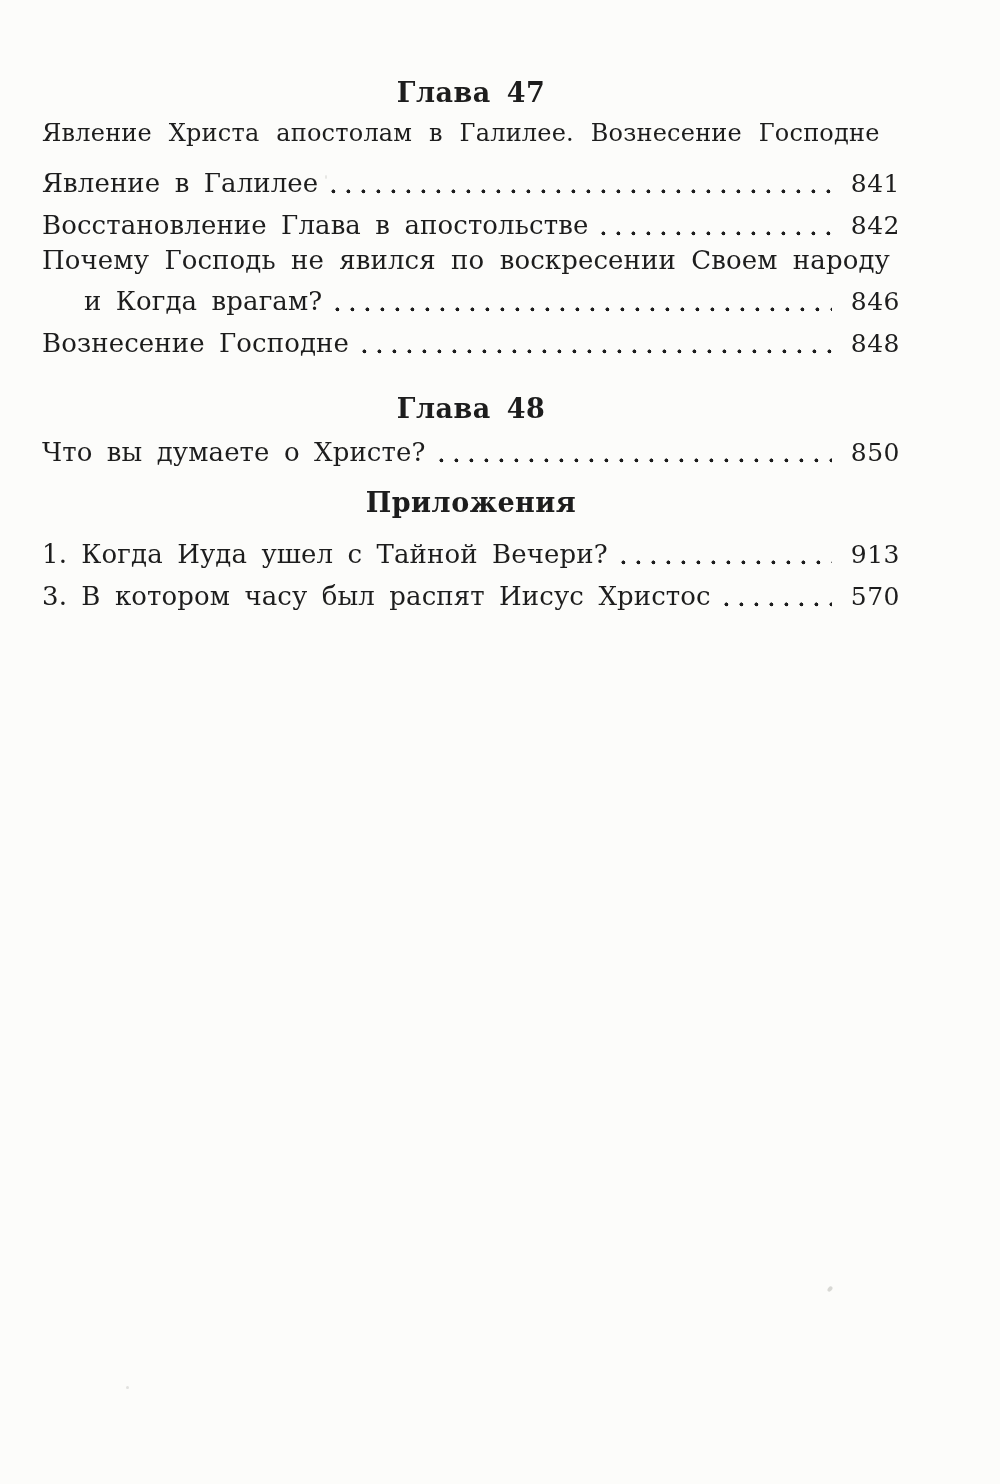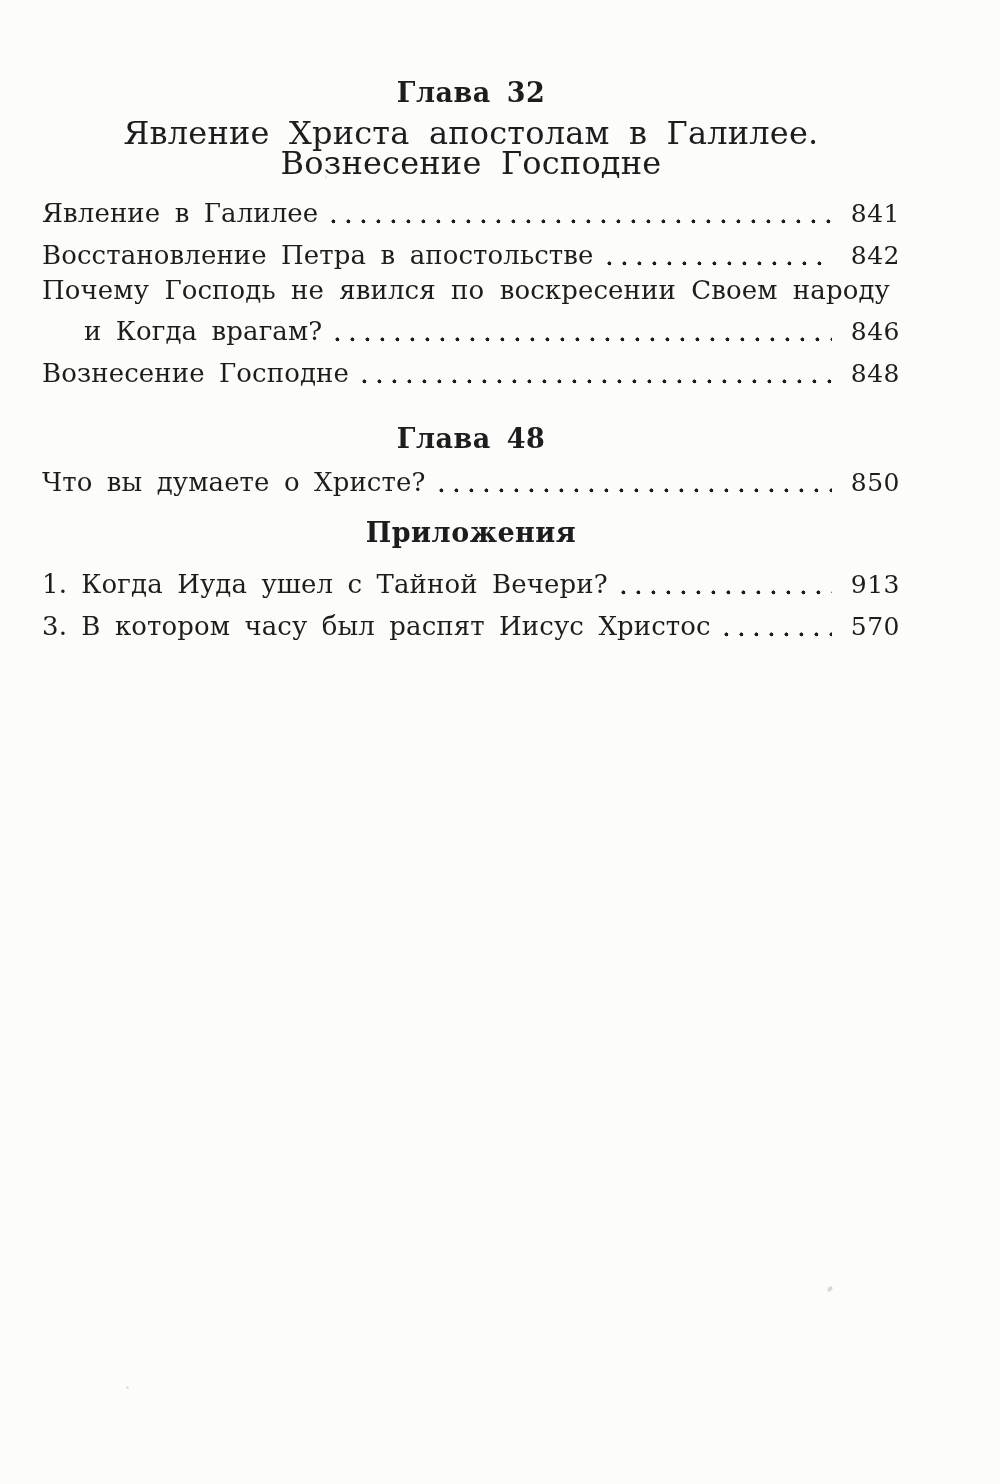--- a/index.html
+++ b/index.html
@@ -30,23 +30,23 @@
     line-height: 30px;
     text-align: center;
     letter-spacing: 0.5px;
     word-spacing: 6px;
   }
   .chapter-heading.first { margin-top: 78px; }
   .chapter-heading.second { margin-top: 33px; }
   .chapter-heading.third { margin-top: 18px; }
   .chapter-subtitle {
     margin-top: 10px;
-    font-size: 32px;
+    font-size: 24px;
     line-height: 30px;
-    text-align: center;
+    text-align: left;
     word-spacing: 9px;
     letter-spacing: 0.2px;
   }
   .toc { display: block; }
   .toc.s1 { margin-top: 11px; }
   .toc.s2 { margin-top: 4px; }
   .toc.s3 { margin-top: 12px; }
   .row {
     display: flex;
     align-items: baseline;
@@ -92,31 +92,31 @@
   .speck.a { width: 4px; height: 6px; left: 828px; top: 1286px; transform: rotate(40deg); opacity: .55; }
   .speck.b { width: 3px; height: 3px; left: 126px; top: 1386px; opacity: .4; }
   .speck.c { width: 2px; height: 4px; left: 325px; top: 175px; opacity: .35; }
 </style>
 </head>
 <body>
 
 <div class="page">
   <div class="content">
 
-    <div class="chapter-heading first">Глава 32</div>
+    <div class="chapter-heading first">Глава 47</div>
     <div class="chapter-subtitle">Явление Христа апостолам в Галилее. Вознесение Господне</div>
 
     <div class="toc s1">
       <div class="row">
         <span class="t">Явление в Галилее</span>
         <span class="leader"></span>
         <span class="pg">841</span>
       </div>
       <div class="row">
-        <span class="t">Восстановление Петра в апостольстве</span>
+        <span class="t">Восстановление Глава в апостольстве</span>
         <span class="leader"></span>
         <span class="pg">842</span>
       </div>
       <div>
         <div class="wrap-line">Почему Господь не явился по воскресении Своем народу</div>
         <div class="row">
           <span class="t indent">и Когда врагам?</span>
           <span class="leader"></span>
           <span class="pg">846</span>
         </div>

